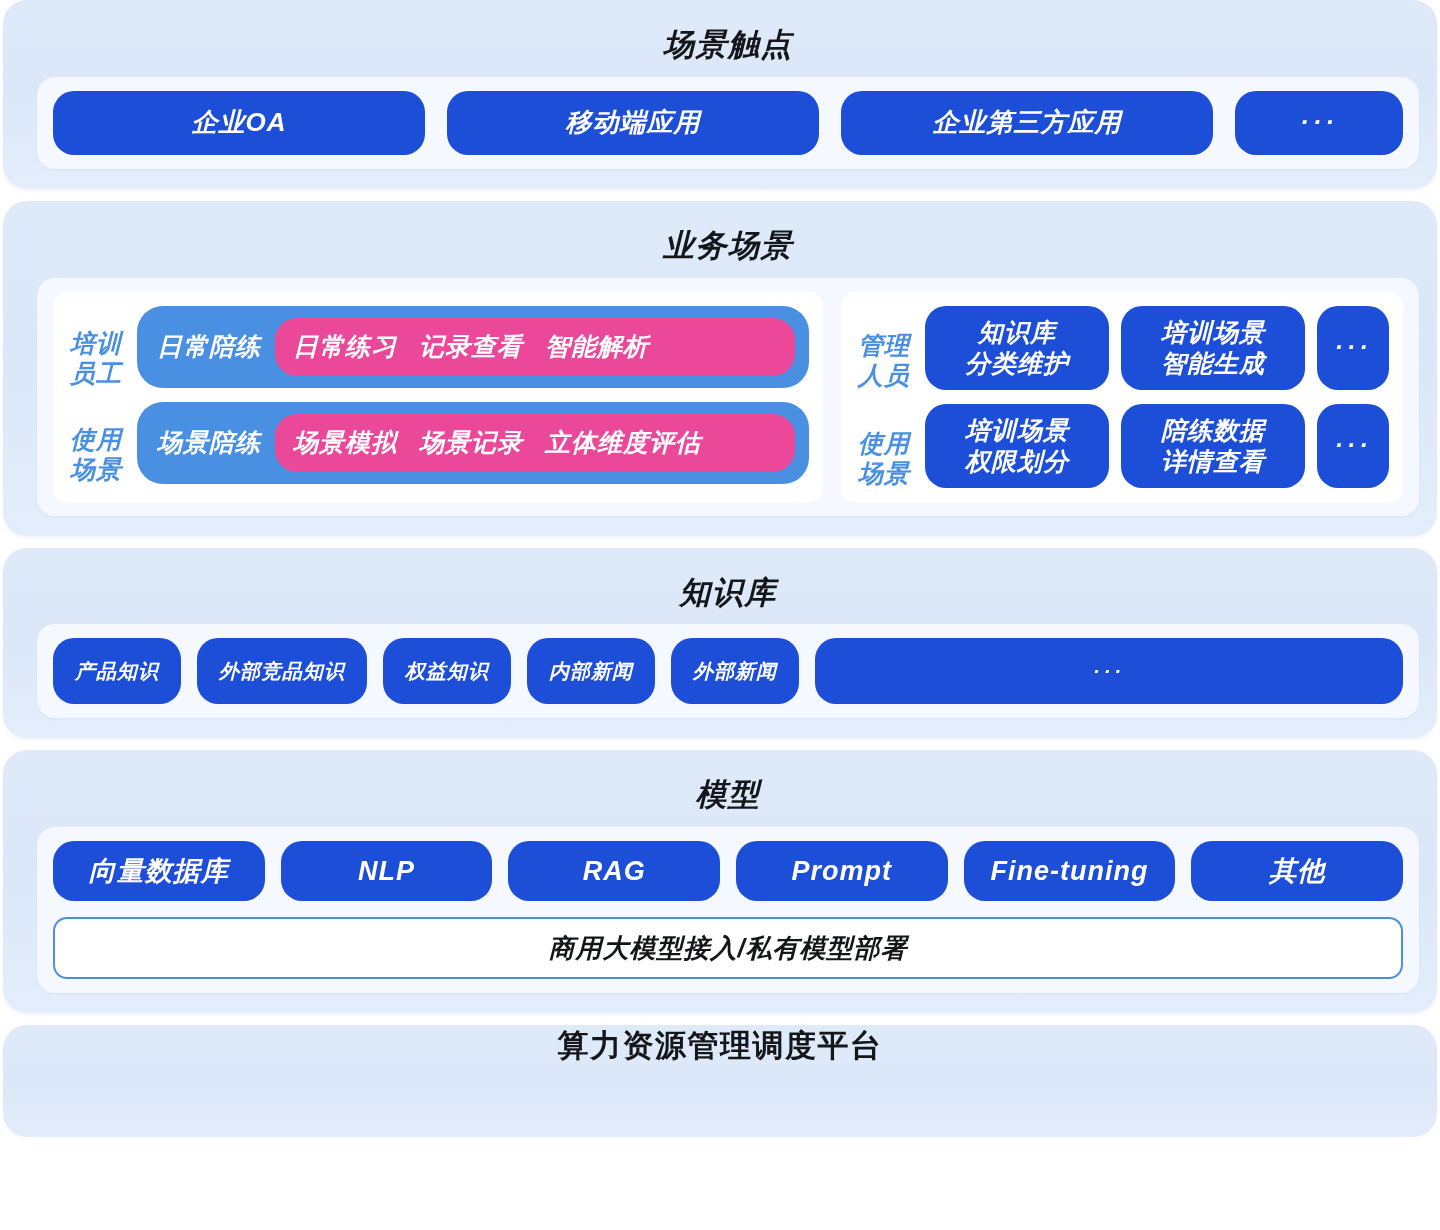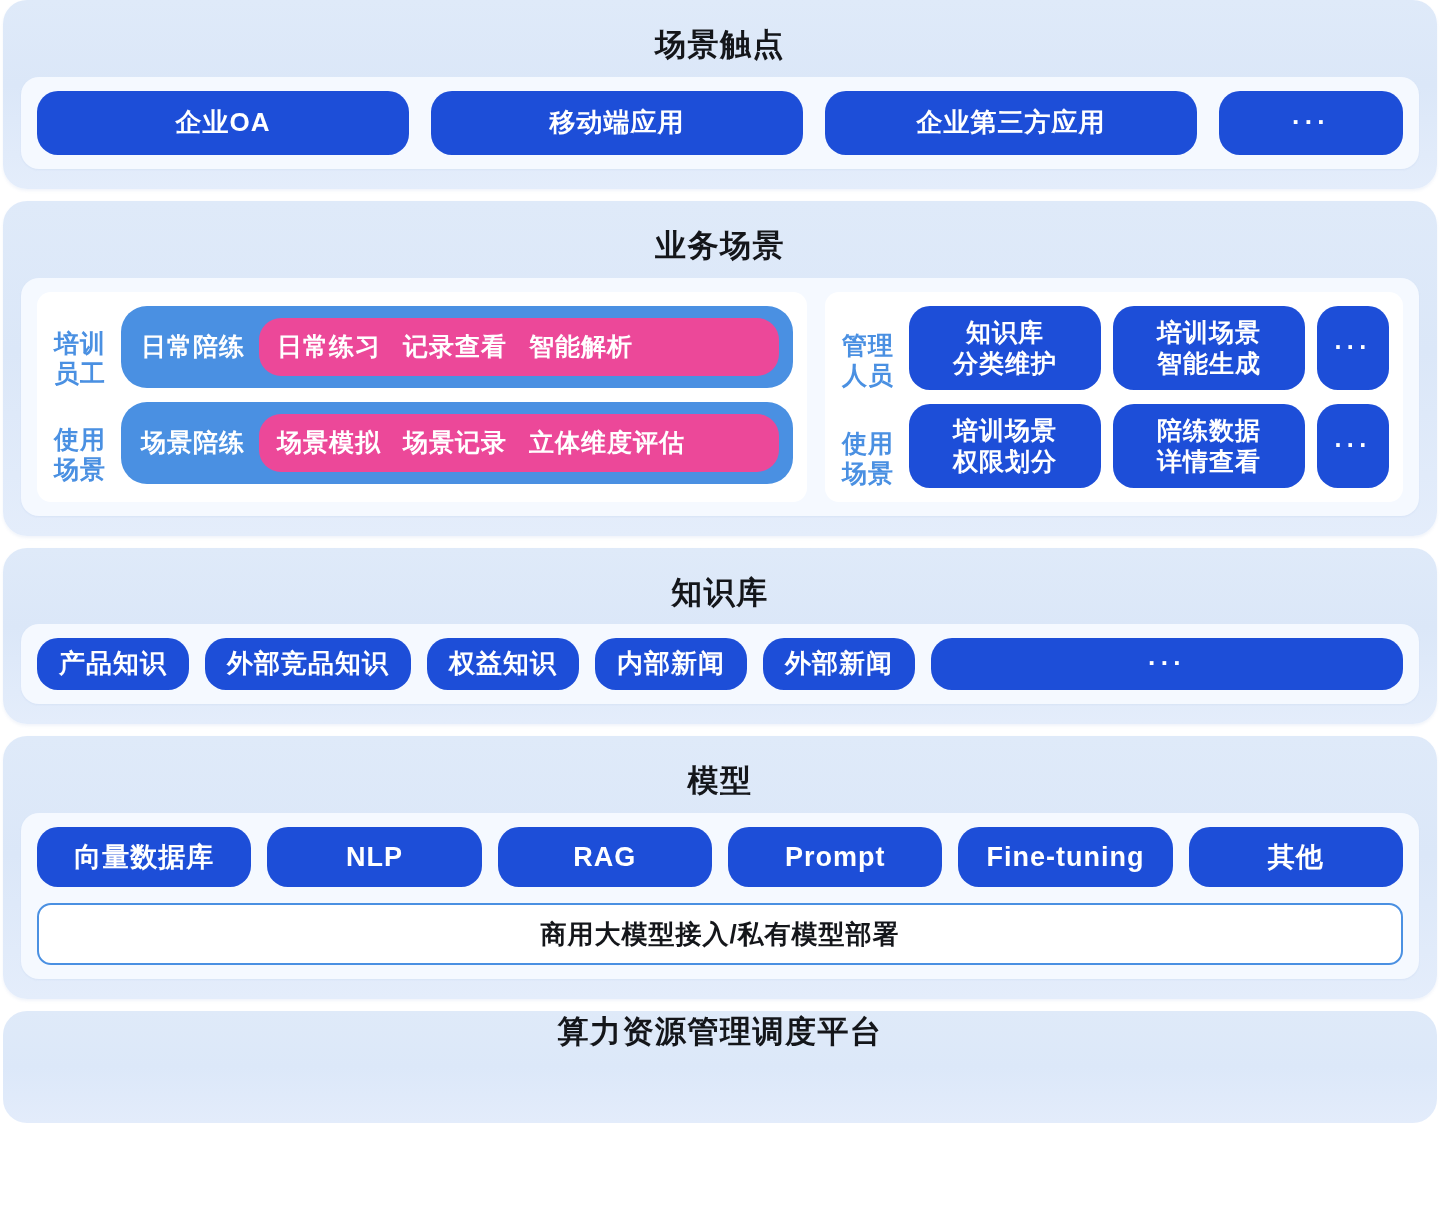--- a/index.html
+++ b/index.html
@@ -38,22 +38,23 @@
     border-radius: 0 0 22px 22px;
     background: linear-gradient(180deg, #aebdee 0%, #8b9de0 55%, #8fa0e2 100%);
     z-index: 0;
   }
 
   .panel {
     position: relative;
     z-index: 1;
     border-radius: 24px;
     background: linear-gradient(180deg, #dfeaf9 0%, #dbe7f8 45%, #e4edfb 100%);
-    padding: 16px 18px 20px 18px;
+    padding: 16px 18px 20px 34px;
     box-shadow: 0 2px 3px rgba(120,150,210,0.10);
+    font-style: italic;
   }
 
   .panel-title {
     text-align: center;
     font-size: 31px;
     font-weight: 700;
     color: #14161a;
     letter-spacing: 1.5px;
     line-height: 1.25;
     padding: 10px 0 12px 0;
@@ -161,21 +162,21 @@
     flex: 1 1 0;
     height: 84px;
     white-space: pre-line;
     font-size: 25px;
     padding: 8px 10px;
   }
   .sub-grid .chip.dots { flex: 0 0 72px; }
 
   
   .kb-row { display: flex; gap: 16px; align-items: stretch; }
-  .kb-row .chip { height: 52px; font-size: 26px; flex: 0 0 auto; }
+  .kb-row .chip { height: 66px; font-size: 20px; flex: 0 0 auto; }
   .kb-row .chip.dots { flex: 1 1 auto; }
 
   
   .model-row { display: flex; gap: 16px; align-items: center; margin-bottom: 16px; }
   .model-row .chip { height: 60px; font-size: 27px; flex: 1 1 0; }
   .model-bar {
     background: #ffffff;
     border: 2px solid #4a90e2;
     border-radius: 14px;
     height: 62px;

